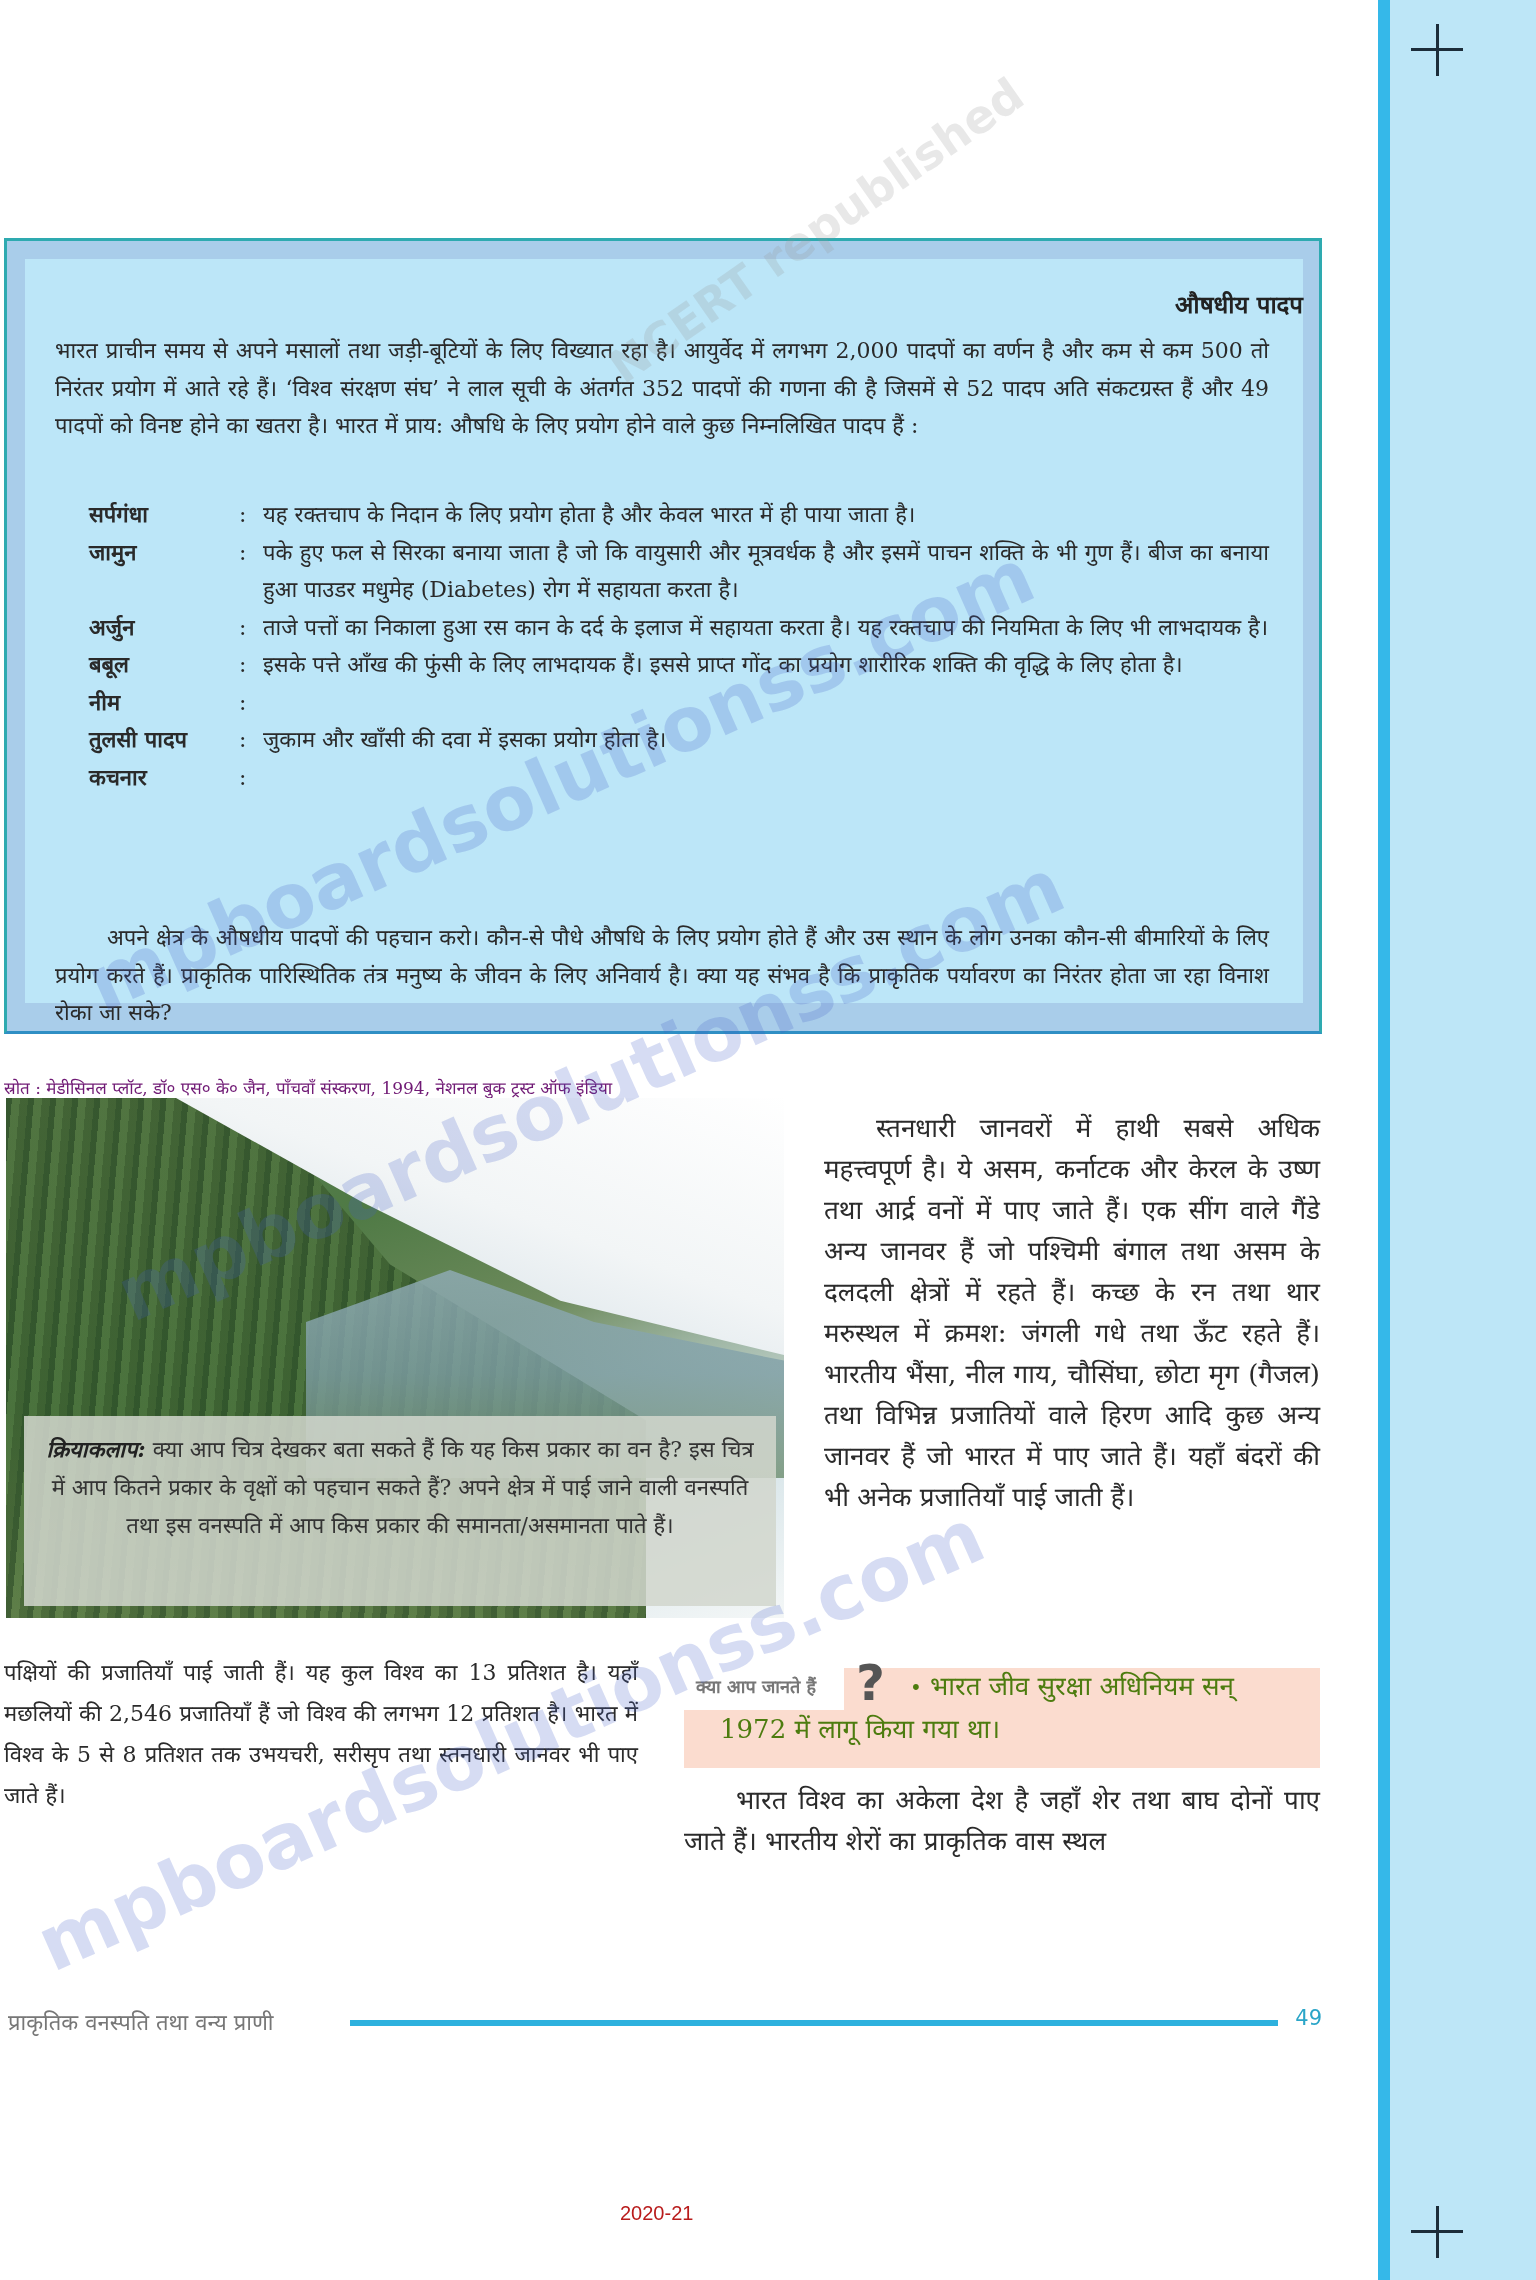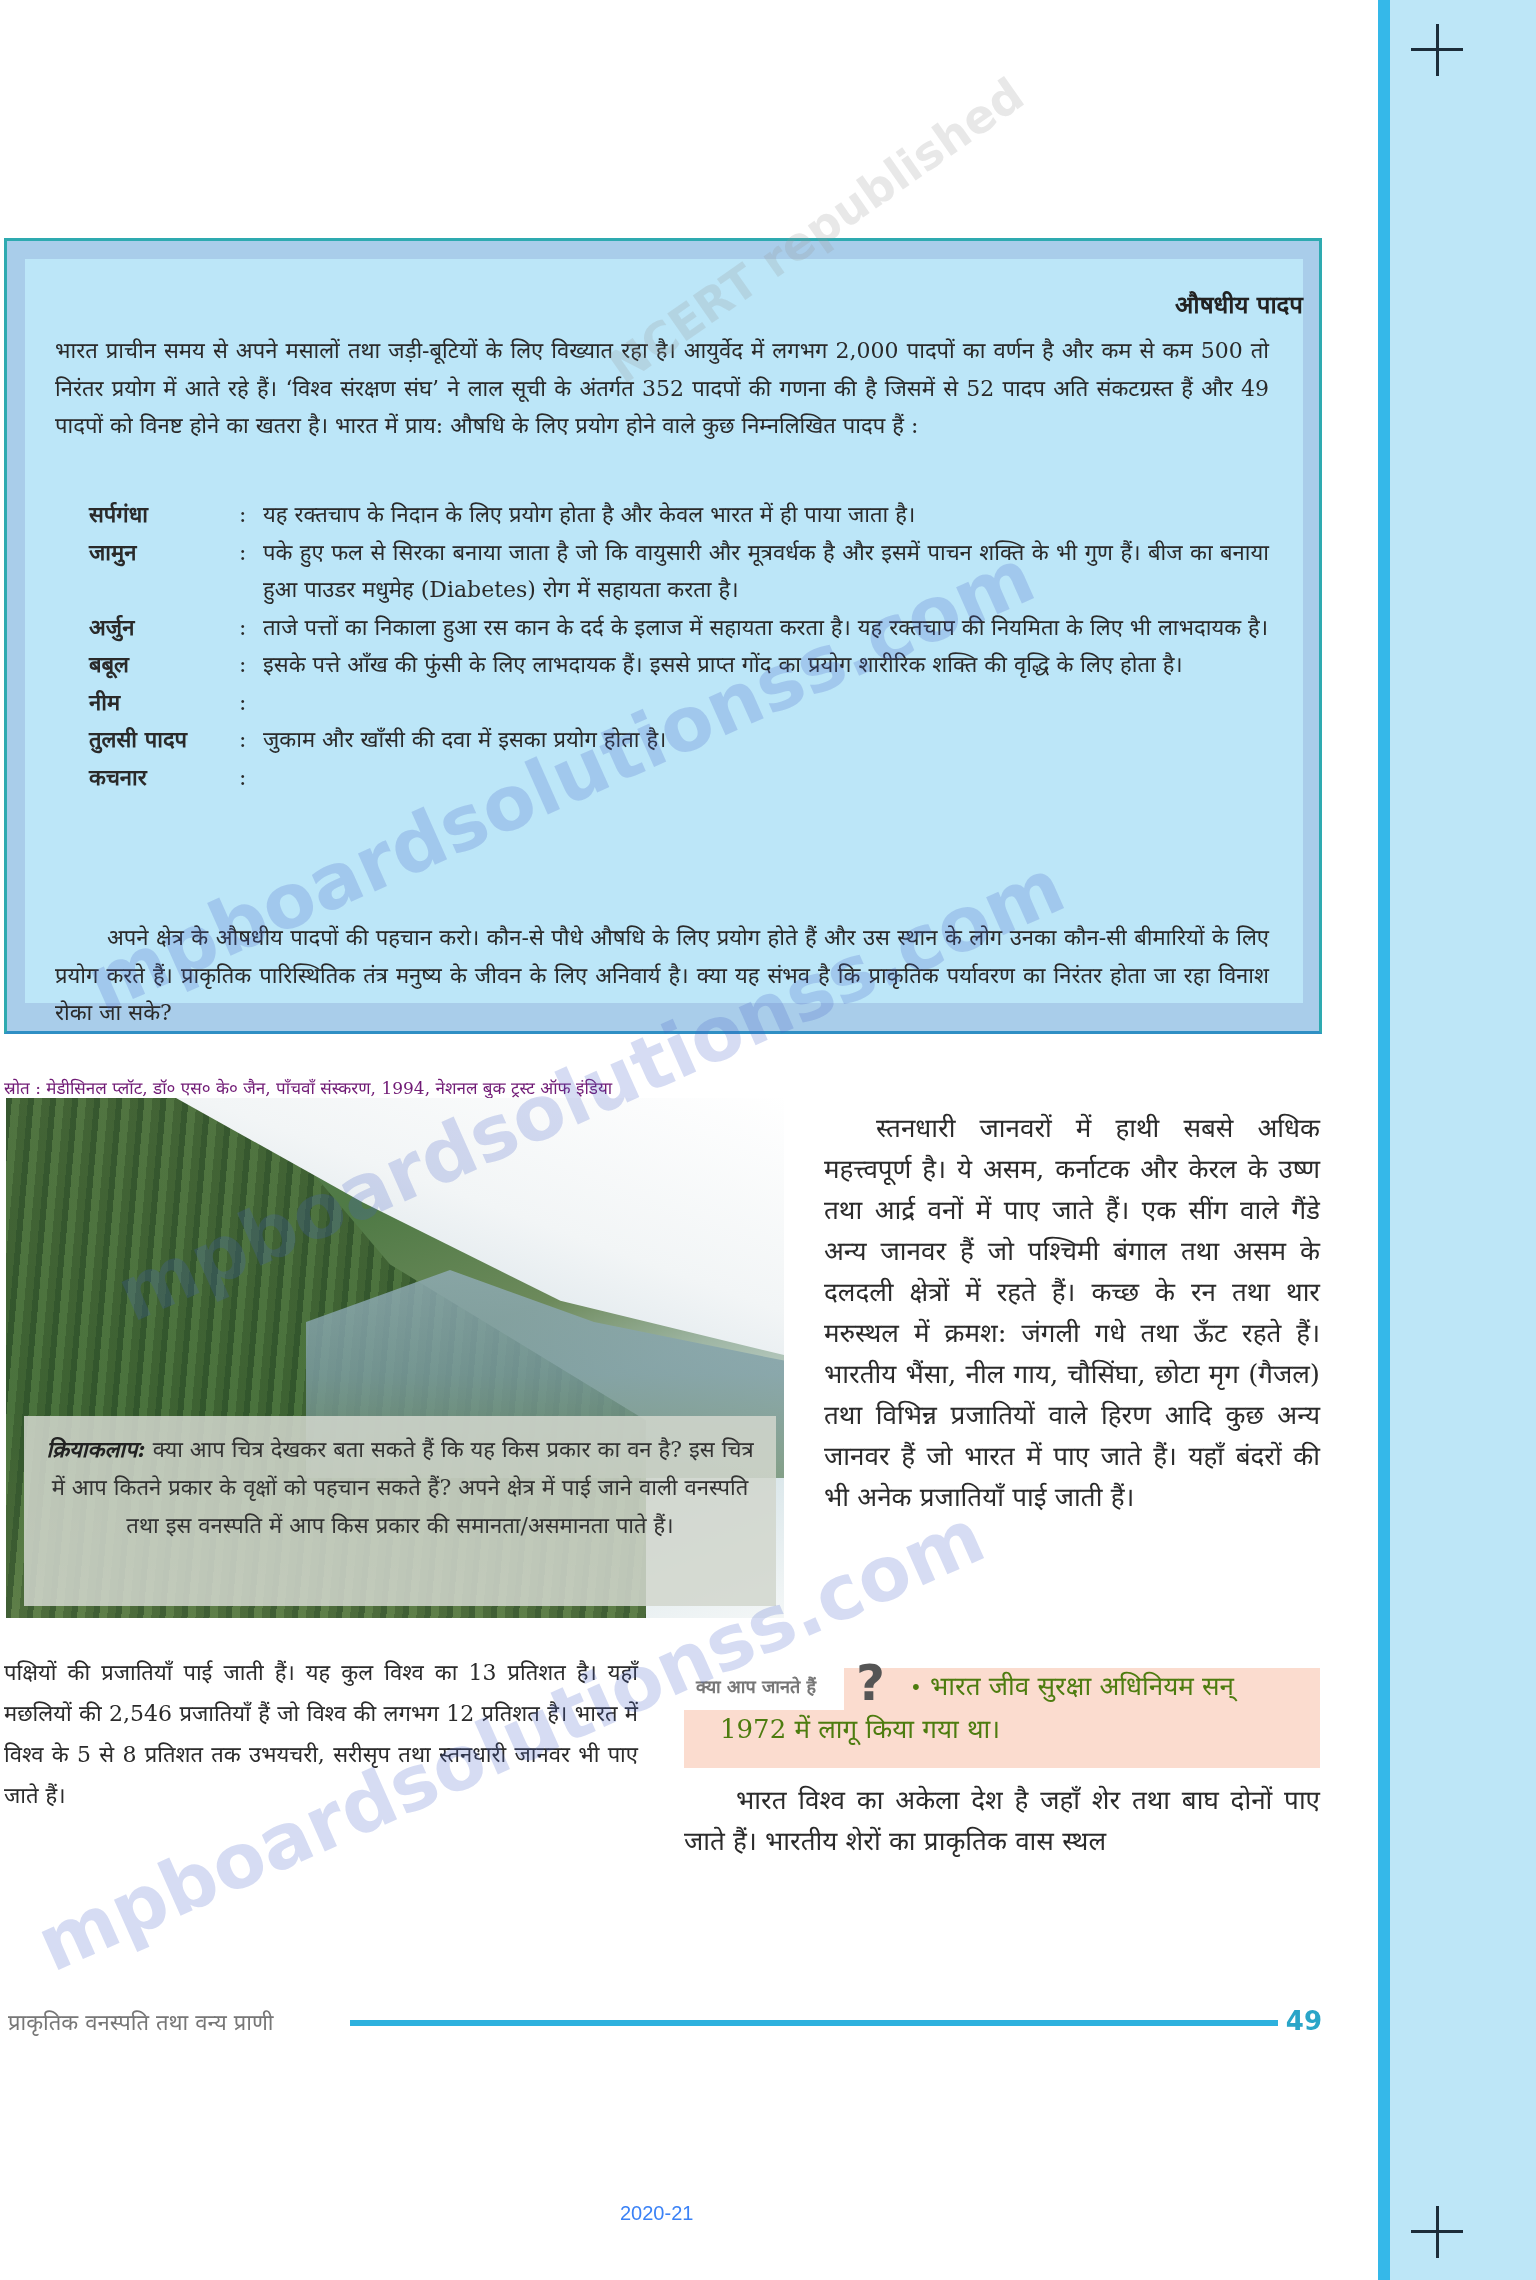--- a/index.html
+++ b/index.html
@@ -65,23 +65,23 @@
     .dyk-q { position: absolute; left: 172px; top: -8px; font-size: 50px; font-family: "DejaVu Sans", sans-serif; color: #555; font-weight: bold; }
     .dyk-text { position: absolute; left: 36px; top: 4px; width: 580px; font-size: 26px; line-height: 41px; color: #4d7c0f; text-indent: 190px; }
     .dyk-bullet { font-size: 20px; }
 
     .col-right2 { position: absolute; left: 684px; top: 1780px; width: 636px; font-size: 26px; line-height: 41px; text-align: justify; color: #2b2b2b; }
 
     
     .footer { position: absolute; left: 4px; top: 2006px; width: 1322px; height: 30px; }
     .footer-title { position: absolute; left: 4px; top: 0; font-size: 22px; color: #777; }
     .footer-rule { position: absolute; left: 346px; top: 14px; width: 928px; height: 6px; background: #2db1de; }
-    .footer-page { position: absolute; right: 4px; top: 0; font-size: 26px; font-weight: bold; color: #2aa5c8; font-family: "DejaVu Sans", sans-serif; }
+    .footer-page { position: absolute; right: 4px; top: 0; font-size: 21px; font-weight: normal; color: #2aa5c8; font-family: "DejaVu Sans", sans-serif; }
 
-    .year { position: absolute; left: 620px; top: 2202px; font-size: 20px; font-family: "Liberation Sans", sans-serif; color: #3b82f6; }
+    .year { position: absolute; left: 620px; top: 2202px; font-size: 20px; font-family: "Liberation Sans", sans-serif; color: #b91c1c; }
 
     
     .wm { position: absolute; font-family: "DejaVu Sans", sans-serif; font-weight: bold; color: rgba(70, 95, 200, 0.22); transform-origin: left bottom; white-space: nowrap; pointer-events: none; }
     .wm1 { left: 110px; top: 940px; font-size: 76px; transform: rotate(-24deg); }
     .wm2 { left: 140px; top: 1250px; font-size: 76px; transform: rotate(-24deg); }
     .wm3 { left: 60px; top: 1900px; font-size: 76px; transform: rotate(-24deg); }
     .wm4 { left: 630px; top: 340px; font-size: 46px; transform: rotate(-35deg); color: rgba(150,150,150,0.22); }
   </style>
 </head>
 <body>

